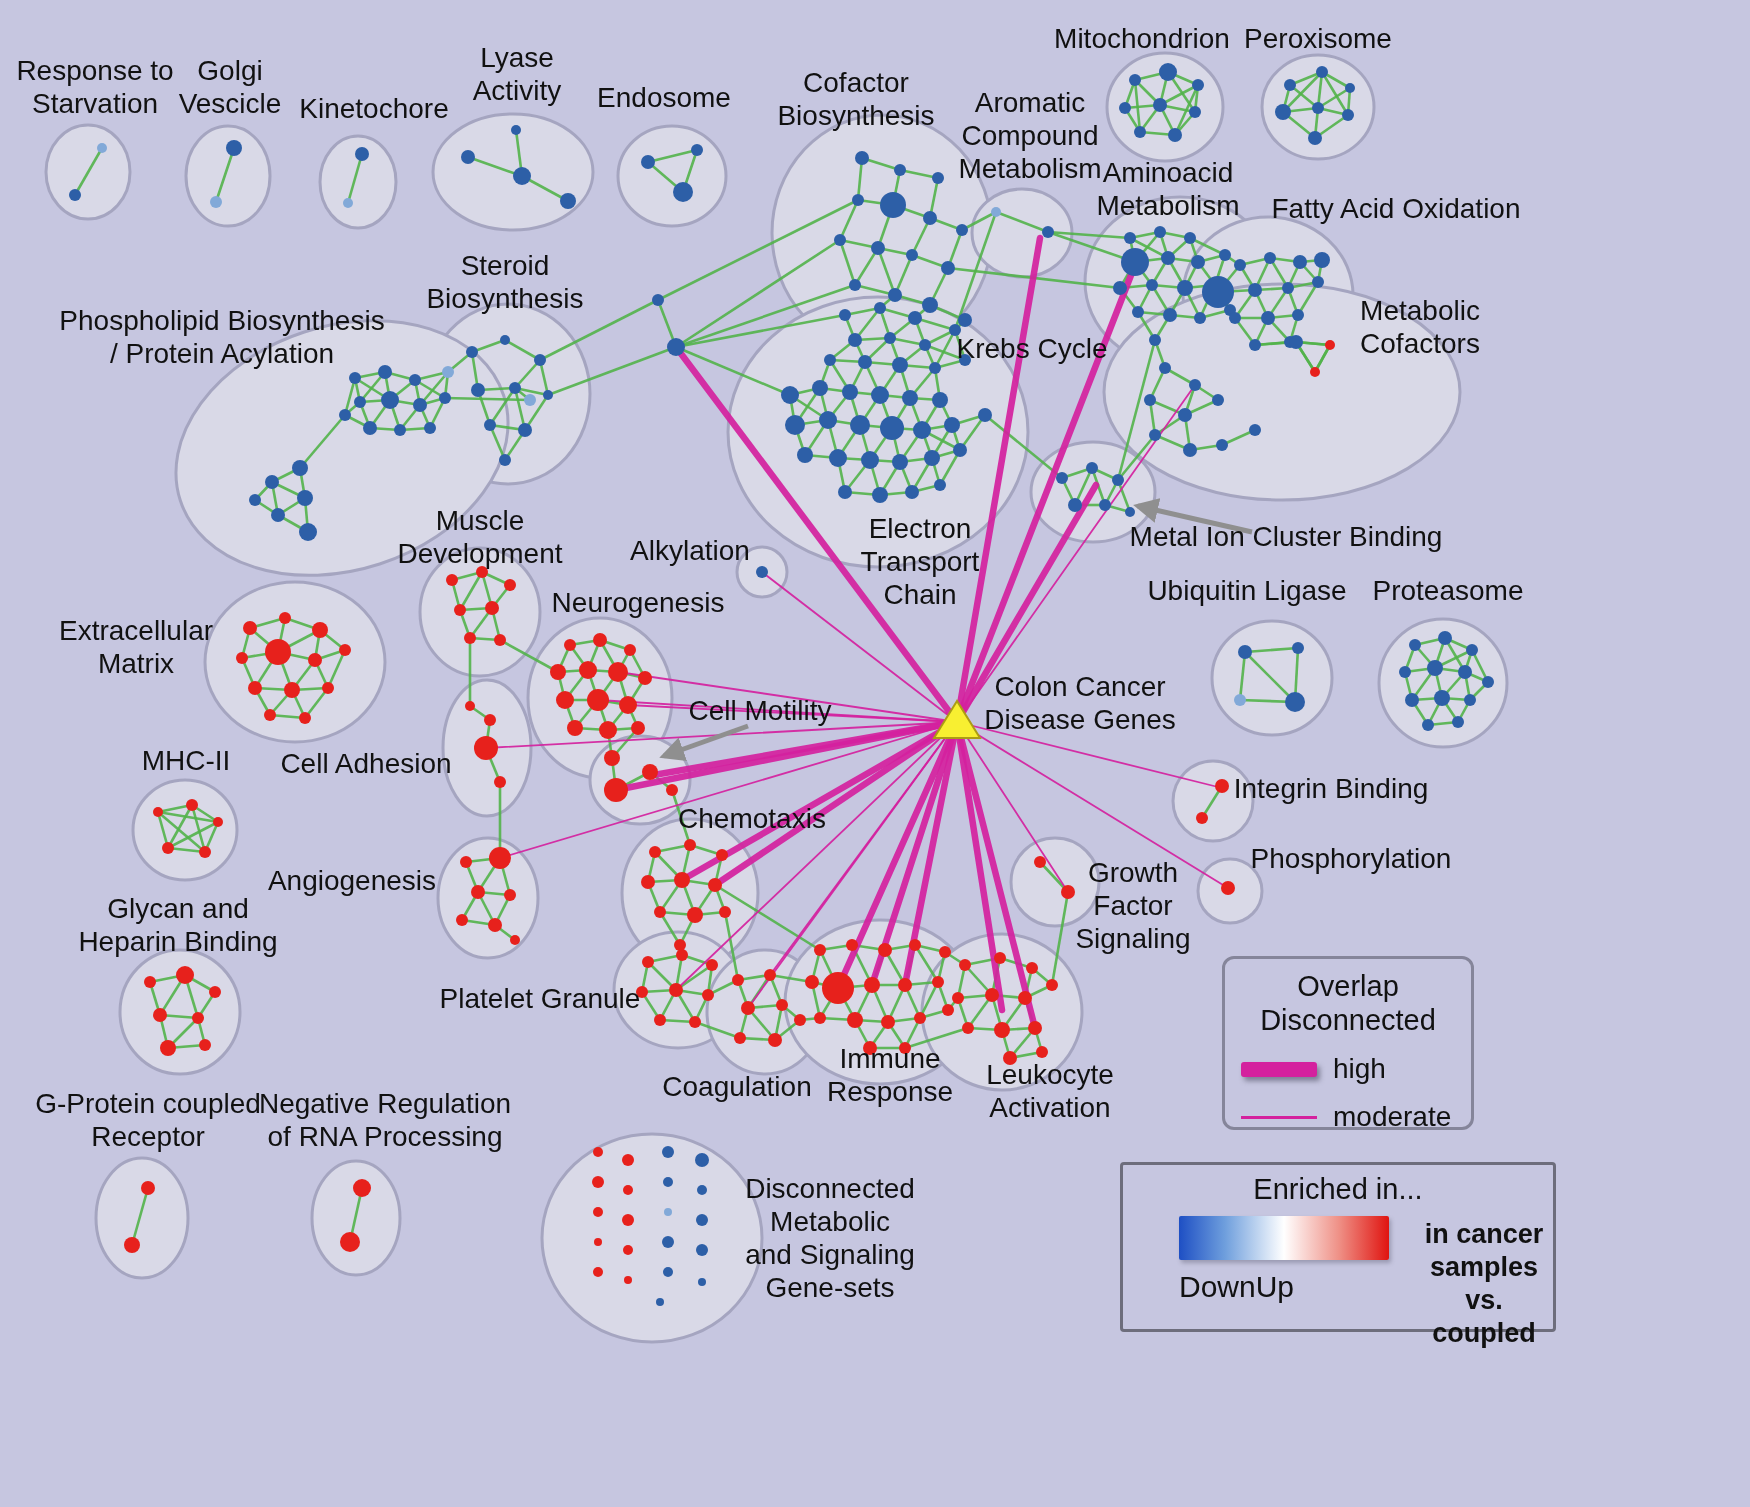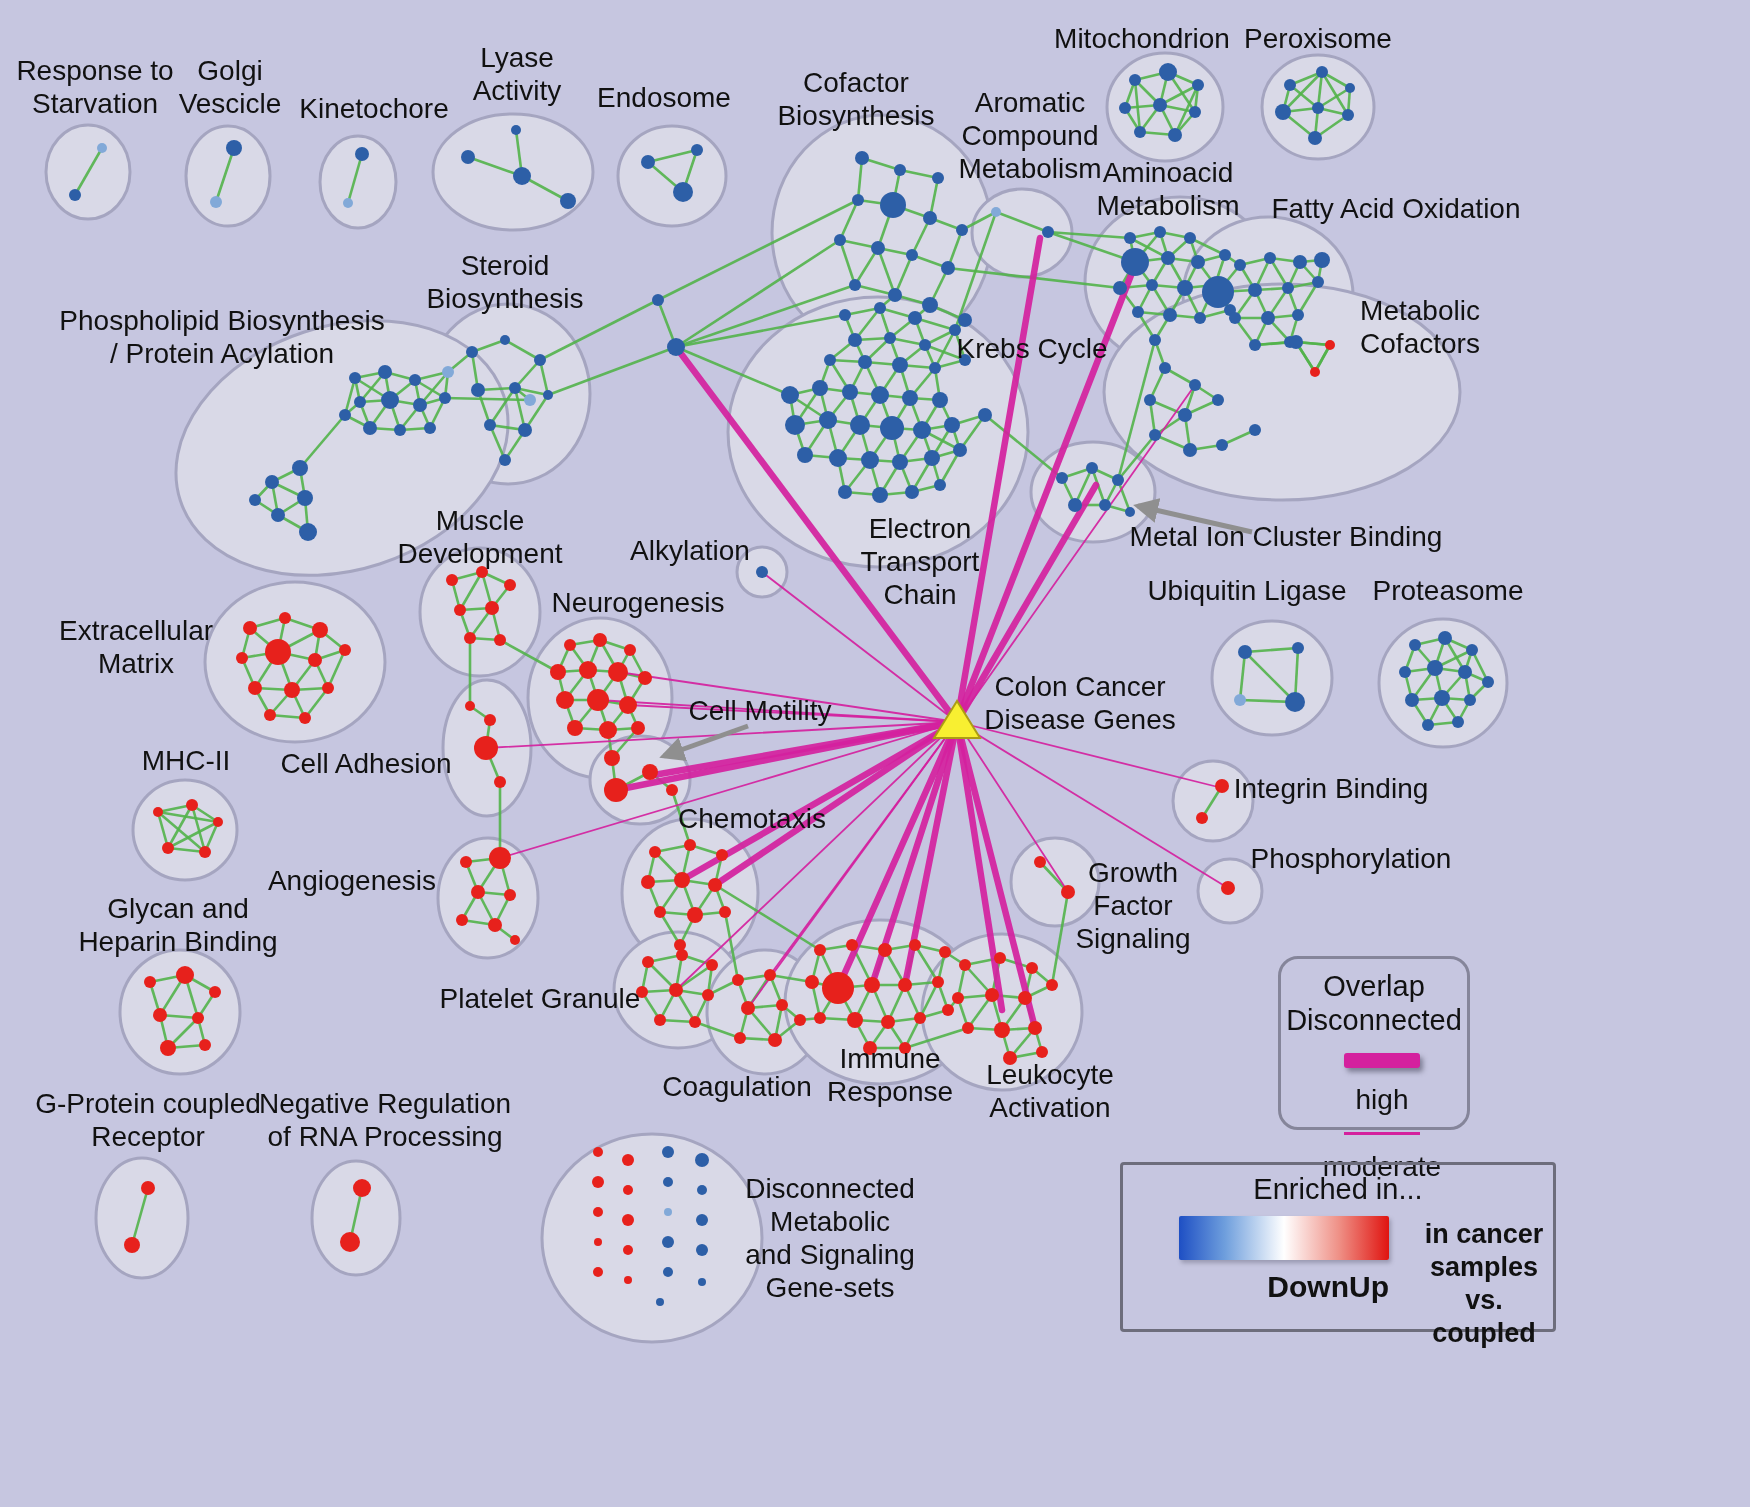--- a/index.html
+++ b/index.html
@@ -1,35 +1,35 @@
 <!DOCTYPE html>
 <html><head>
 <meta charset="utf-8">
 <style>
   html,body{margin:0;padding:0;background:#ffffff;}
   .stage{position:relative;width:1750px;height:1507px;background:#c6c6e0;overflow:hidden;
          font-family:"Liberation Sans",sans-serif;}
   svg{position:absolute;left:0;top:0;}
   svg text{font-family:"Liberation Sans",sans-serif;}
   .legend{position:absolute;box-sizing:border-box;color:#111;}
-  .legend-overlap{left:1278px;top:956px;width:192px;height:174px;border:3px solid #85859a;border-radius:20px;}
+  .legend-overlap{left:1222px;top:956px;width:252px;height:174px;border:3px solid #85859a;border-radius:12px;}
   .legend-overlap .title{text-align:center;font-size:29px;line-height:34px;margin-top:10px;}
-  .legend-row{display:flex;align-items:center;gap:16px;margin:16px 0 0 16px;flex-direction:column;}
+  .legend-row{display:flex;align-items:center;gap:16px;margin:16px 0 0 16px;}
   .swatch-high{width:76px;height:15px;background:#d4219e;border-radius:3px;
                box-shadow:3px 4px 5px rgba(70,70,90,.55);}
   .swatch-moderate{width:76px;height:3px;background:#d4219e;}
   .legend-row .lbl{font-size:28px;}
   .legend-enriched{left:1120px;top:1162px;width:436px;height:170px;border:3px solid #6d6d7c;border-radius:4px;}
   .legend-enriched .title{text-align:center;font-size:29px;margin-top:8px;}
   .enr-body{display:flex;margin:10px 0 0 56px;}
   .enr-left{display:flex;flex-direction:column;}
   .grad-bar{width:210px;height:44px;border-radius:2px;
             background:linear-gradient(to right,#1e4fc4 0%,#6f9fdd 22%,#ffffff 50%,#ef9187 76%,#e01410 100%);
             box-shadow:2px 3px 4px rgba(70,70,90,.35);}
-  .grad-labels{display:flex;justify-content:flex-end;font-size:30px;margin-top:10px;font-weight:bold;}
+  .grad-labels{display:flex;justify-content:flex-start;font-size:30px;margin-top:10px;}
   .enr-note{font-size:27px;line-height:33px;text-align:center;margin-left:26px;margin-top:2px;font-weight:bold;}
 </style>
 </head>
 <body>
 
 <div class="stage">
   <svg id="net" width="1750" height="1507" viewBox="0 0 1750 1507">
       <defs>
         <marker id="arrowhead" viewBox="0 0 10 10" refX="8" refY="5" markerWidth="5" markerHeight="5" orient="auto-start-reverse">
           <path d="M0,0 L10,5 L0,10 z" fill="#8f8f8f"></path>

